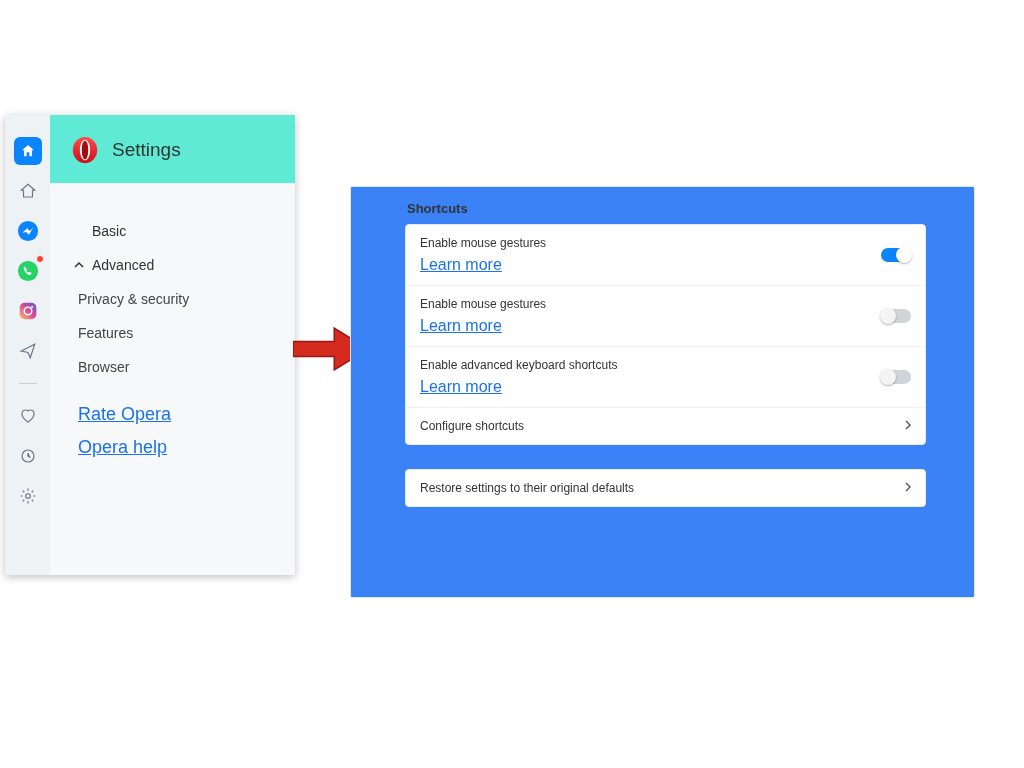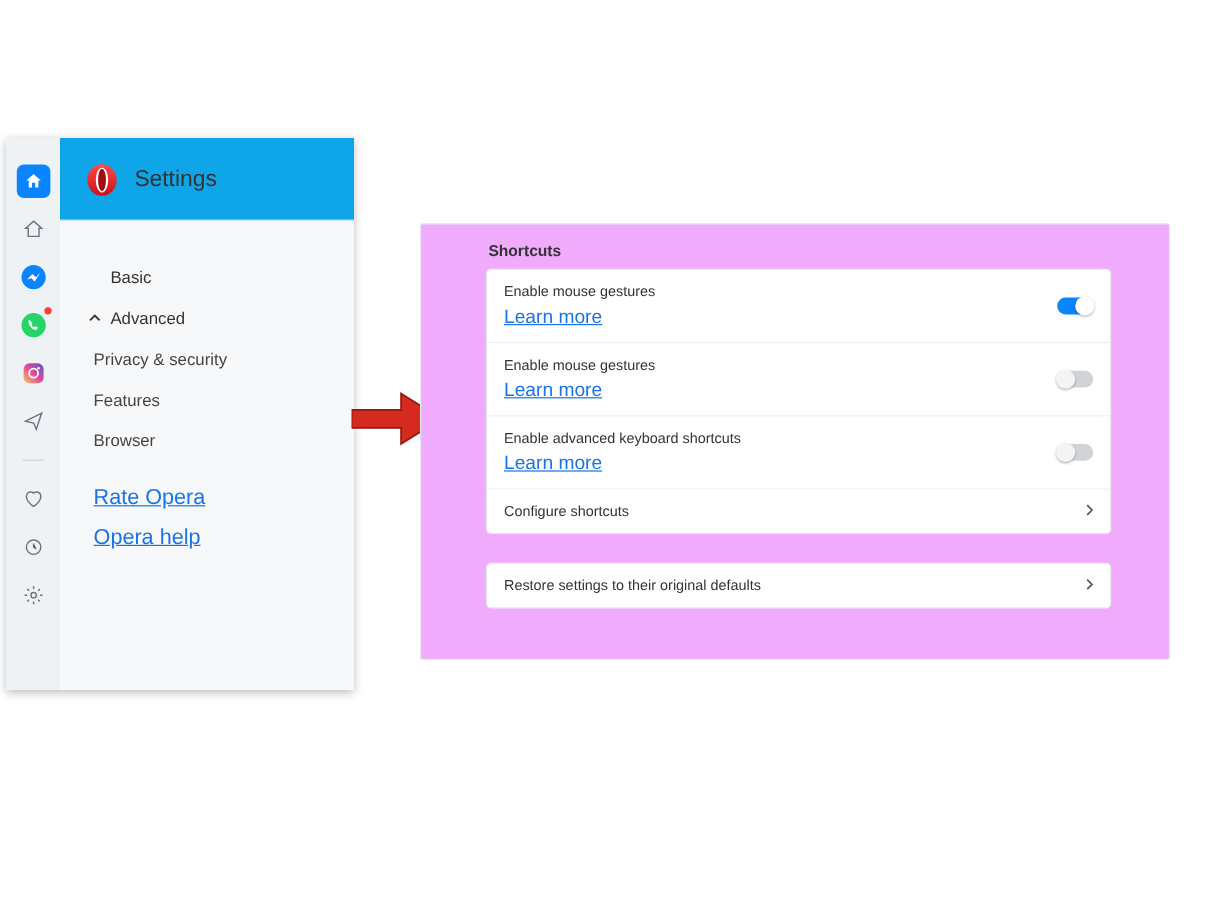--- a/index.html
+++ b/index.html
@@ -46,21 +46,21 @@
   .rail-icon.active { background: #0a84ff; }
   .rail-divider {
     width: 18px;
     height: 1px;
     background: #c9d1d8;
     margin: 6px 0;
   }
 
   .settings-panel {
     flex: 1;
-    background: #0ea5e9;
+    background: #5eead4;
     display: flex;
     flex-direction: column;
   }
   .settings-header {
     display: flex;
     align-items: center;
     gap: 12px;
     padding: 20px 20px 18px 20px;
     border-bottom: 1px solid #edf0f2;
   }
@@ -105,22 +105,22 @@
     width: 75px;
     height: 50px;
   }
 
   
   .right-window {
     position: absolute;
     left: 350px;
     top: 186px;
     width: 625px;
-    height: 364px;
-    background: #f0abfc;
+    height: 412px;
+    background: #3b82f6;
     border: 1px solid #e3e7ea;
     border-radius: 2px;
     padding: 14px 48px 20px 54px;
   }
   .section-title {
     font-size: 13px;
     font-weight: 600;
     color: #333;
     margin-bottom: 8px;
     padding-left: 2px;

